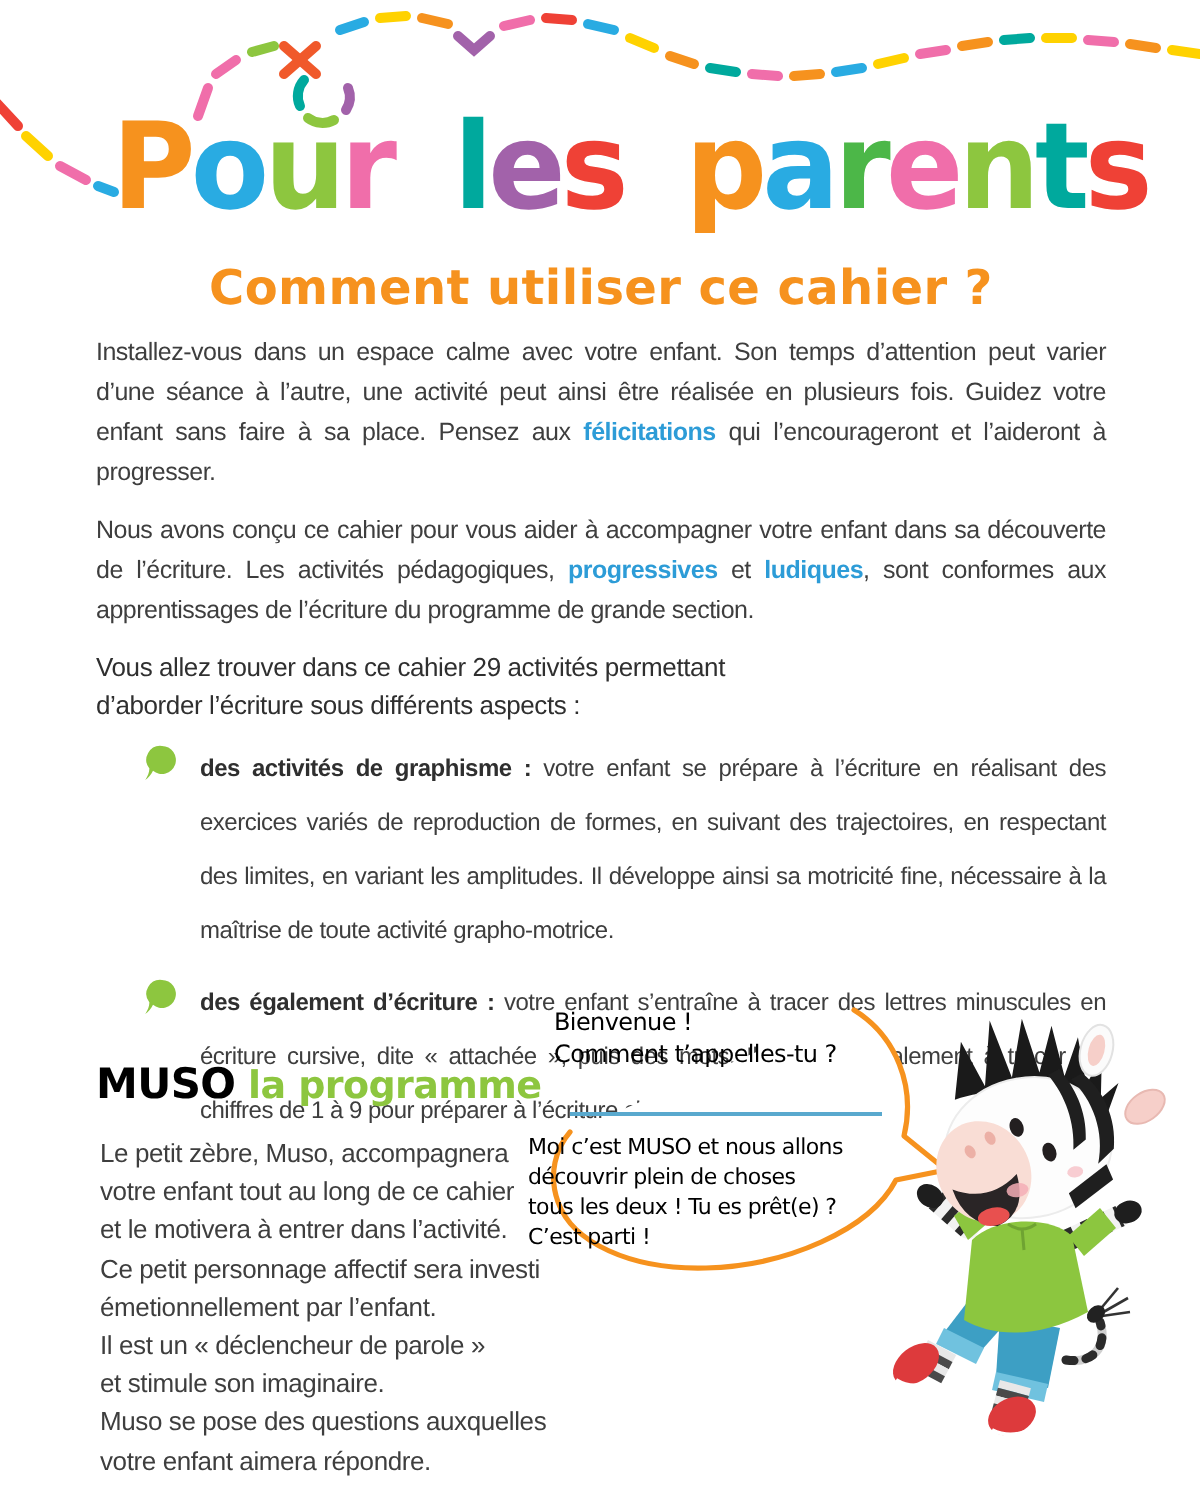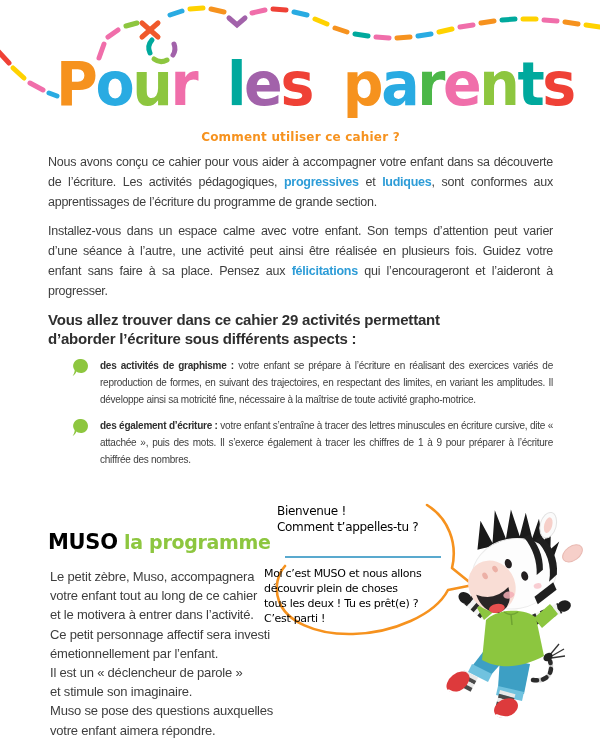--- a/index.html
+++ b/index.html
@@ -11,29 +11,29 @@
   
   #trail{left:0;top:0;pointer-events:none;}
 
   
   #title{left:56px;top:54px;font-family:"DejaVu Sans",sans-serif;font-weight:bold;
          font-size:60px;letter-spacing:-2.5px;white-space:nowrap;
          transform:scaleX(.95);transform-origin:left top;line-height:1;}
 
   
   #flow{left:48px;top:130px;width:505px;}
-  h2.sec{font-family:"DejaVu Sans",sans-serif;font-weight:bold;font-size:12px;
+  h2.sec{font-family:"DejaVu Sans",sans-serif;font-weight:bold;font-size:24px;
          color:#f6921e;text-align:center;margin:0 0 8px;letter-spacing:.2px;}
   h2.sec.second{margin:10px 0 8px;}
   p.body{font-size:12.5px;line-height:20px;letter-spacing:-.25px;text-align:justify;margin:0 0 9px;}
   .hl{color:#2d9cd7;font-weight:bold;}
-  p.intro{font-size:15px;line-height:19px;font-weight:bold;color:#2f2f2f;
+  p.intro{font-size:13px;line-height:19px;font-weight:normal;color:#2f2f2f;
           white-space:pre-line;margin:2px 0 9px;letter-spacing:-.2px;}
   ul.bullets{list-style:none;margin:0;padding:0;}
-  ul.bullets li{position:relative;padding-left:52px;font-size:10px;line-height:17px;
+  ul.bullets li{position:relative;padding-left:52px;font-size:12px;line-height:27px;
                 letter-spacing:-.25px;text-align:justify;margin:4px 0 9px;}
   ul.bullets .drop{position:absolute;left:24px;top:1px;}
   ul.bullets .lead{font-weight:bold;color:#2f2f2f;}
 
   
   #muso-h{left:48px;top:530px;font-family:"DejaVu Sans",sans-serif;font-weight:bold;
           font-size:21px;letter-spacing:-.3px;}
   #muso-h .name{color:#000000;}
   #muso-h .rest{color:#8dc63f;font-size:19px;}
   #muso-p{left:48px;top:565px;width:250px;font-size:13px;line-height:19.2px;
@@ -87,22 +87,22 @@
     <line x1="544" y1="20" x2="557" y2="21" stroke="#f06eaa"></line>
     <line x1="565" y1="22" x2="578" y2="24" stroke="#f6921e"></line>
     <line x1="586" y1="25" x2="600" y2="27" stroke="#ffd200"></line>
   </g>
 </svg>
 
 <h1 id="title" class="abs" style="margin:0"><span style="color: rgb(246, 146, 30);">P</span><span style="color: rgb(41, 171, 226);">o</span><span style="color: rgb(141, 198, 63);">u</span><span style="color: rgb(240, 110, 170);">r</span><span style="padding: 0px 7px;"> </span><span style="color: rgb(0, 169, 157);">l</span><span style="color: rgb(162, 98, 170);">e</span><span style="color: rgb(239, 65, 54);">s</span><span style="padding: 0px 7px;"> </span><span style="color: rgb(246, 146, 30);">p</span><span style="color: rgb(41, 171, 226);">a</span><span style="color: rgb(76, 183, 72);">r</span><span style="color: rgb(240, 110, 170);">e</span><span style="color: rgb(141, 198, 63);">n</span><span style="color: rgb(0, 169, 157);">t</span><span style="color: rgb(239, 65, 54);">s</span></h1>
 
 <div id="flow" class="abs">
   <h2 class="sec">Comment utiliser ce cahier ?</h2>
+  <p class="body"><span>Installez-vous dans un espace calme avec votre enfant. Son temps d’attention peut varier d’une séance à l’autre, une activité peut ainsi être réalisée en plusieurs fois. Guidez votre enfant sans faire à sa place. Pensez aux </span><span class="hl">félicitations</span><span> qui l’encourageront et l’aideront à progresser.</span></p>
   <p class="body"><span>Nous avons conçu ce cahier pour vous aider à accompagner votre enfant dans sa découverte de l’écriture. Les activités pédagogiques, </span><span class="hl">progressives</span><span> et </span><span class="hl">ludiques</span><span>, sont conformes aux apprentissages de l’écriture du programme de grande section.</span></p>
-  <p class="body"><span>Installez-vous dans un espace calme avec votre enfant. Son temps d’attention peut varier d’une séance à l’autre, une activité peut ainsi être réalisée en plusieurs fois. Guidez votre enfant sans faire à sa place. Pensez aux </span><span class="hl">félicitations</span><span> qui l’encourageront et l’aideront à progresser.</span></p>
 
   <p class="intro">Vous allez trouver dans ce cahier 29 activités permettant
 d’aborder l’écriture sous différents aspects :</p>
 
   <ul class="bullets">
     <li>
       <span class="drop">
         <svg width="17" height="19" viewBox="0 0 17 19">
           <path d="M9,1 A7,7 0 1 1 4.5,13.4 C3.6,15.4 2.2,17 0.6,18 C2,15.9 2.6,14.3 2.7,12.3 A7,7 0 0 1 9,1 Z" fill="#8dc63f"></path>
         </svg>

